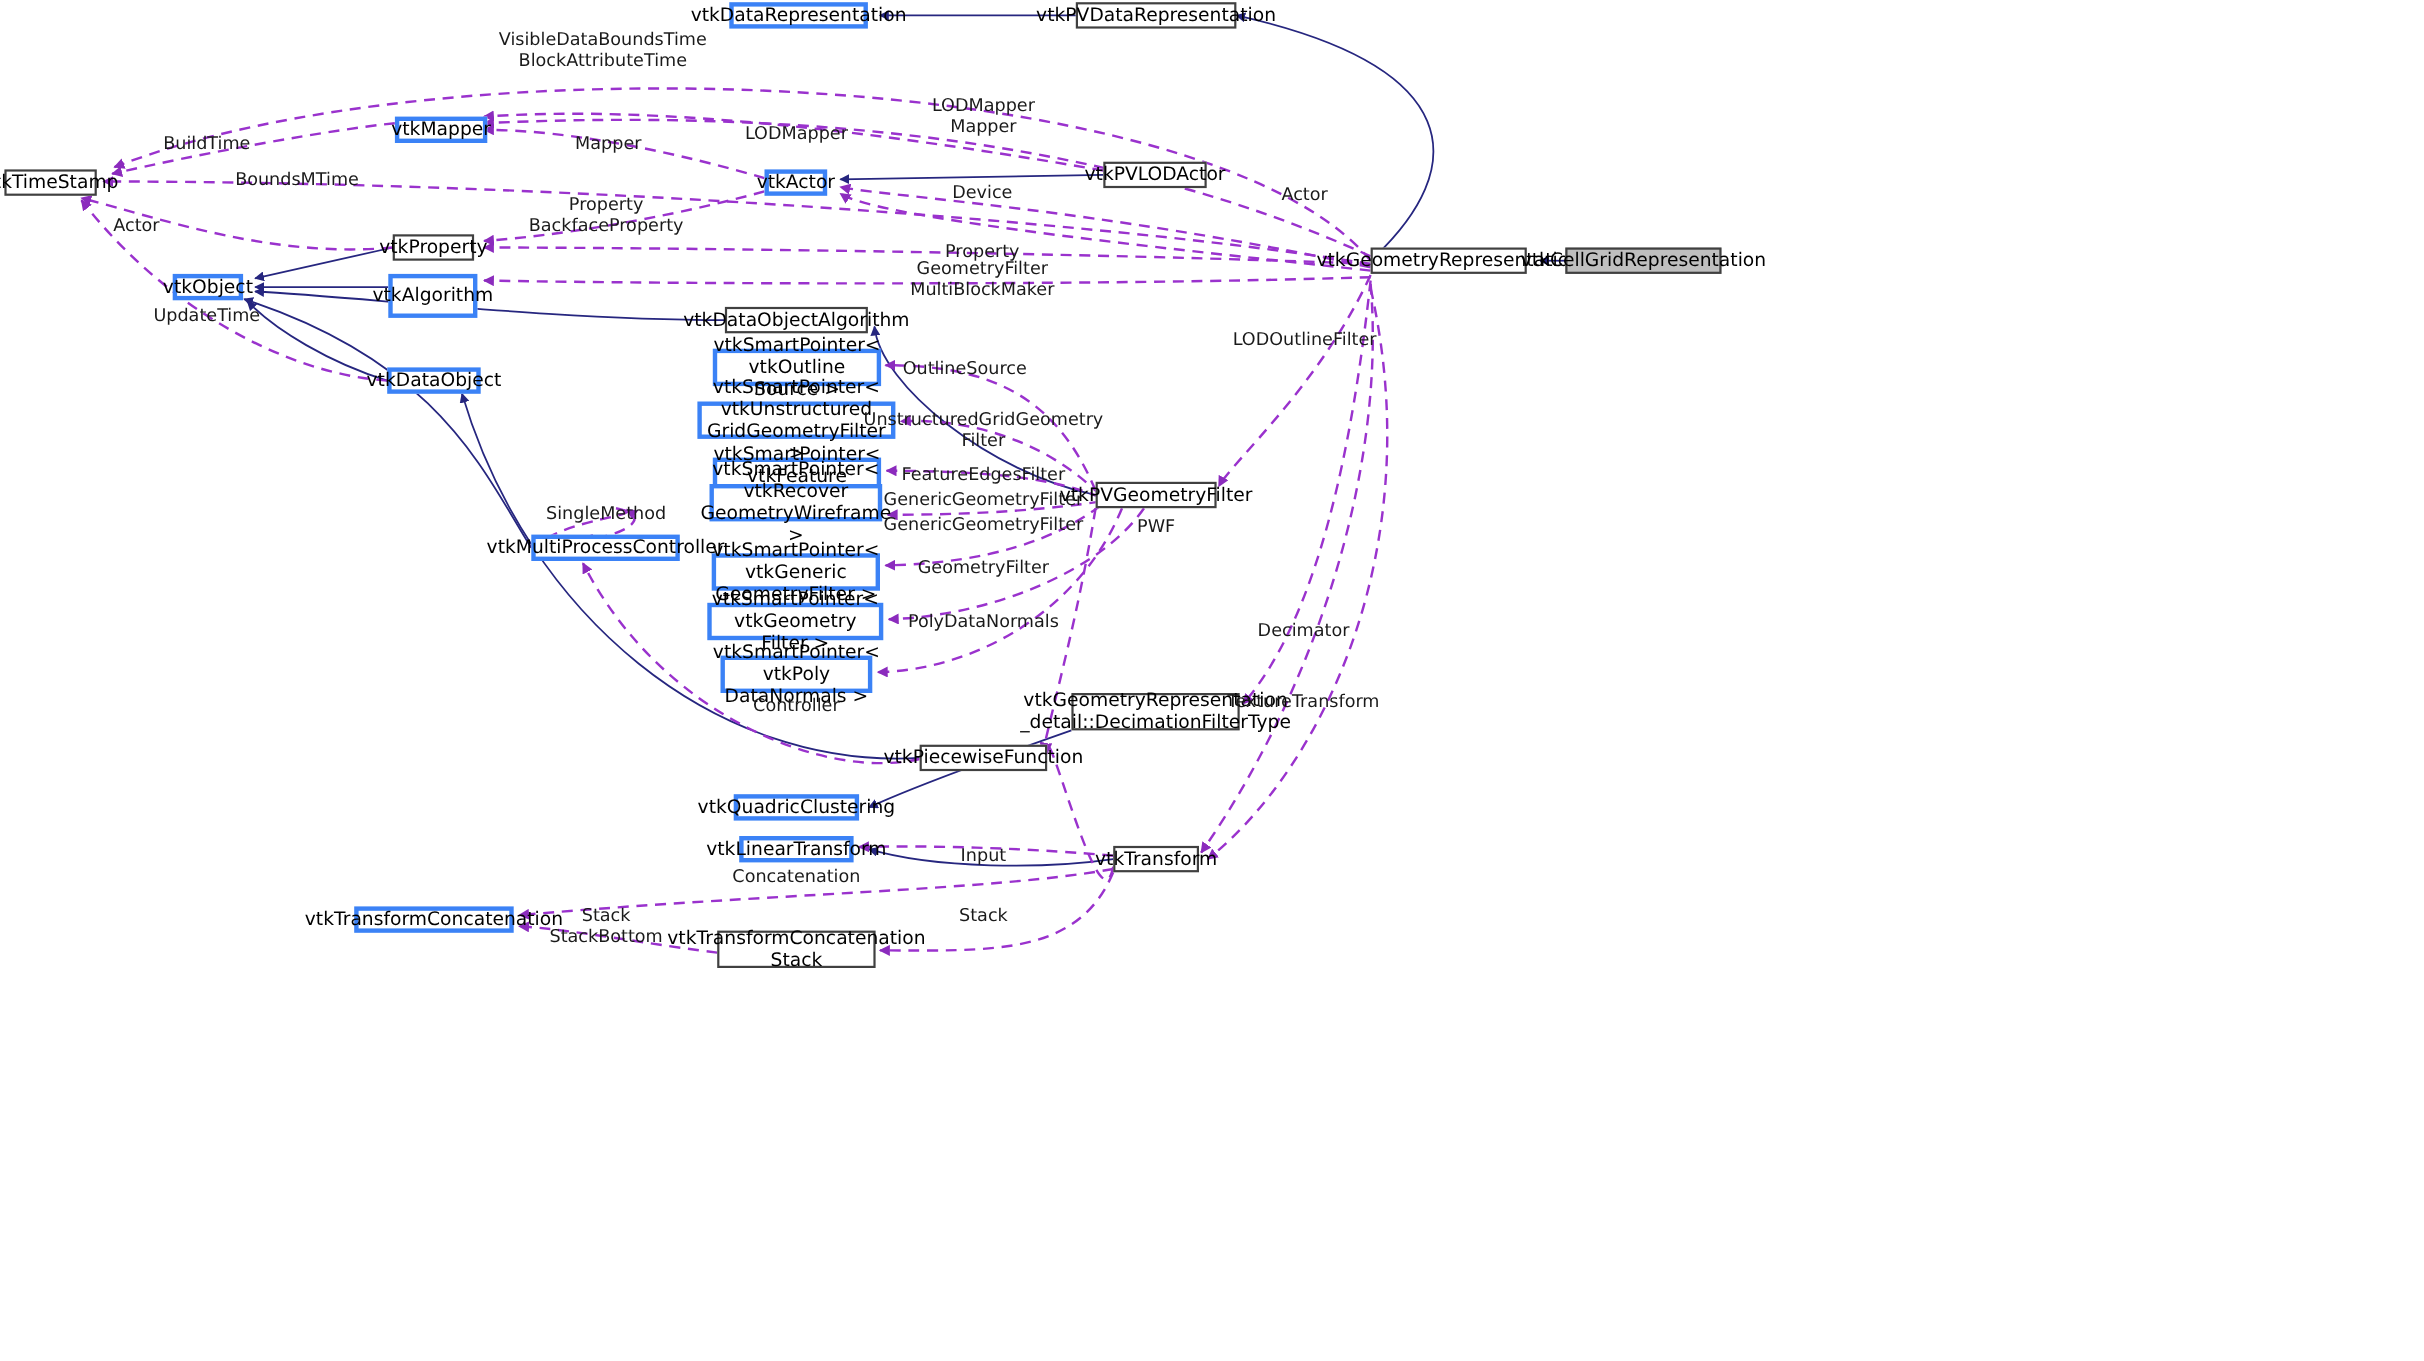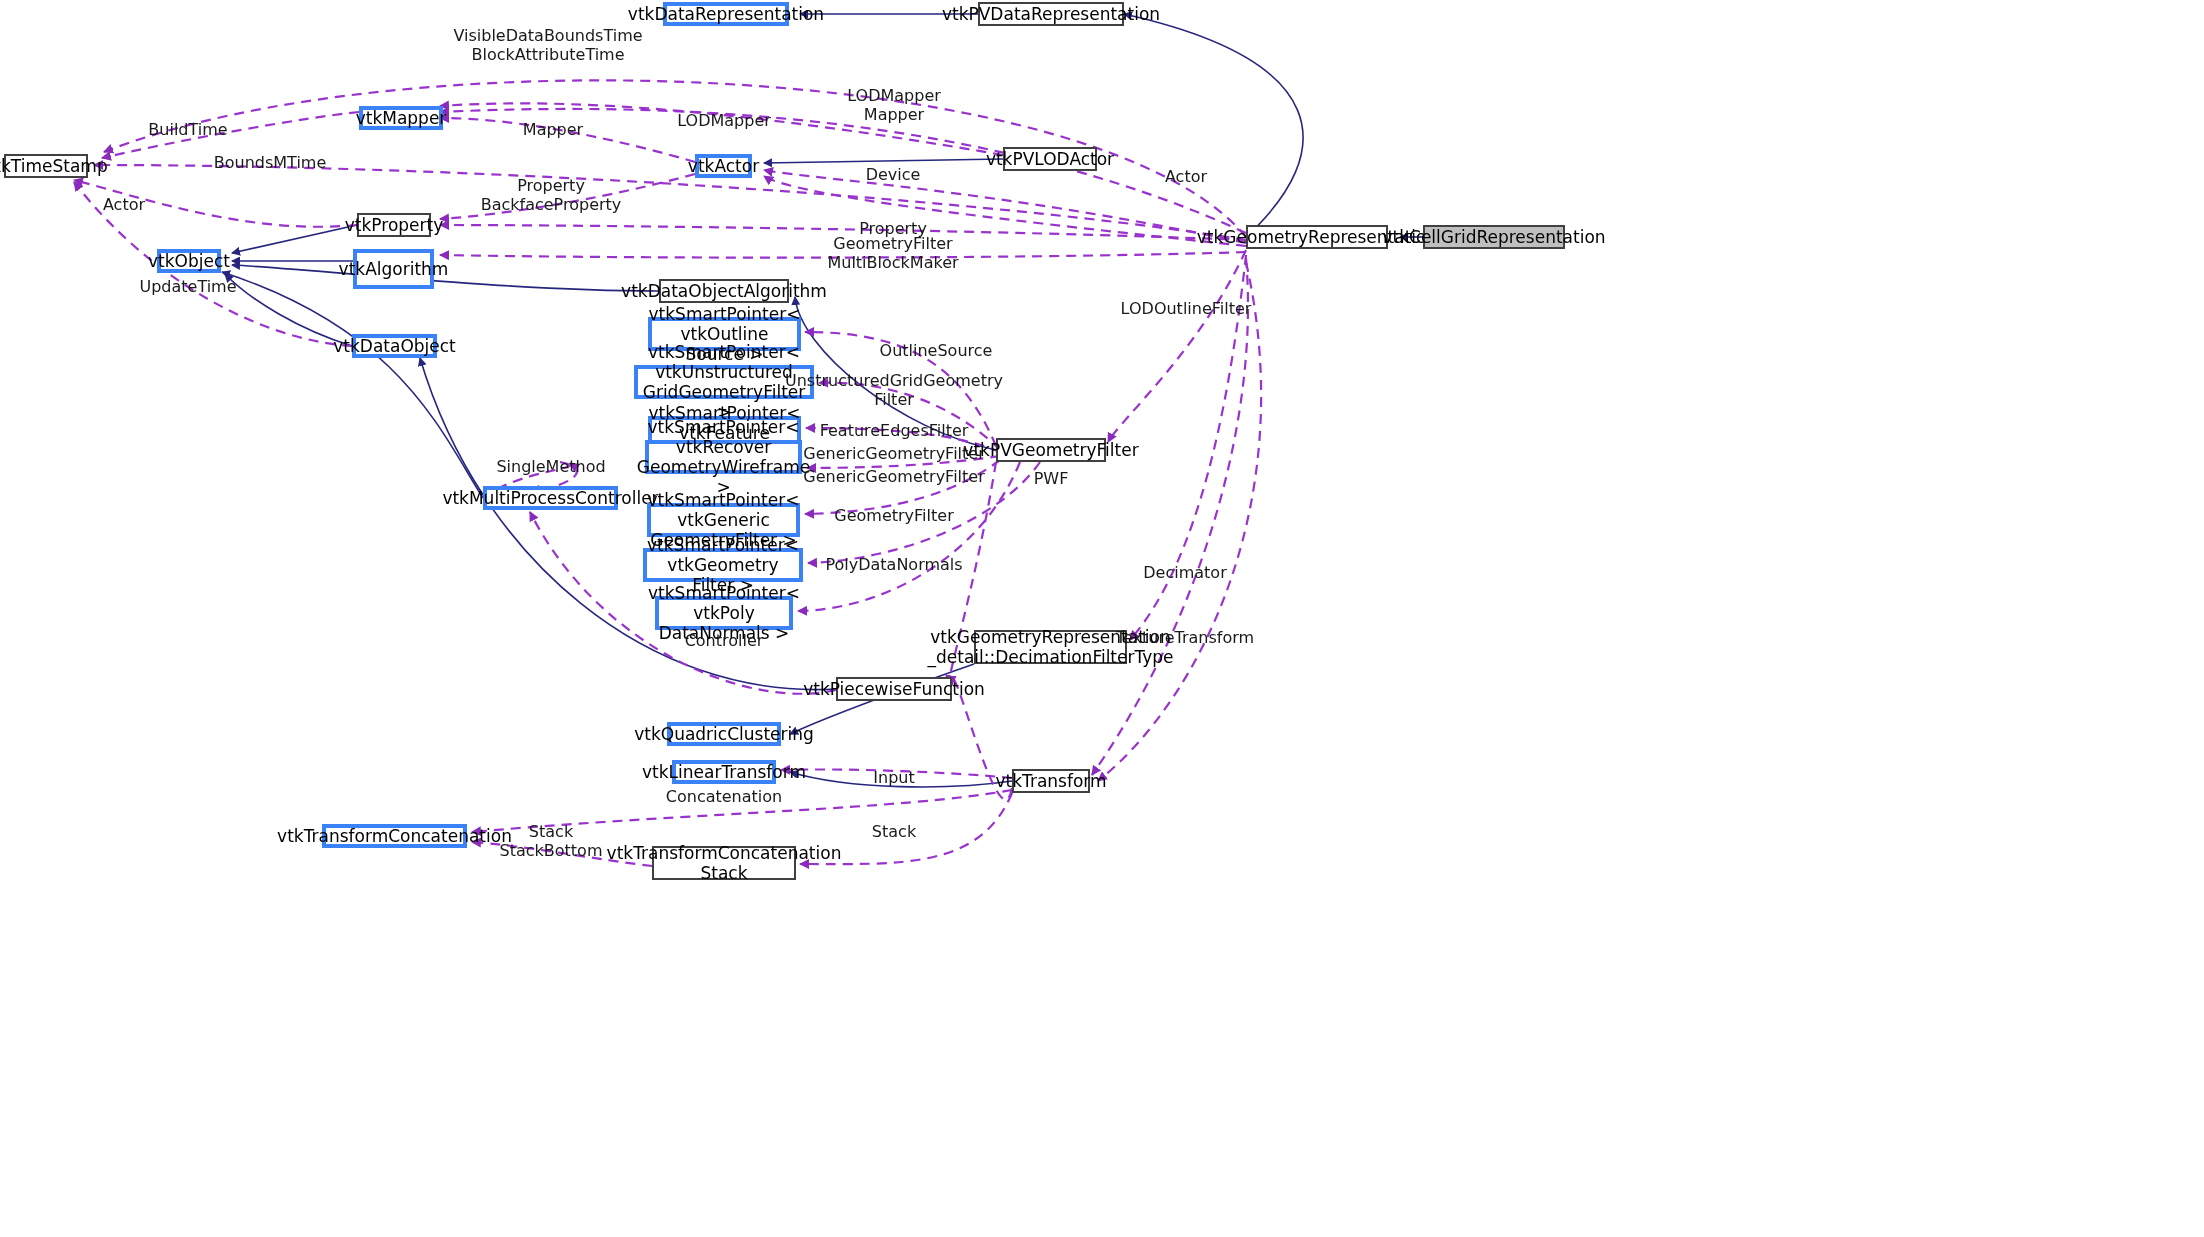--- a/index.html
+++ b/index.html
@@ -135,21 +135,21 @@
       <div class="elabel" style="left: 893px; top: 165px;">Device</div>
       <div class="elabel" style="left: 1186px; top: 167px;">Actor</div>
       <div class="elabel" style="left: 551px; top: 176px;">Property
 BackfaceProperty</div>
       <div class="elabel" style="left: 124px; top: 195px;">Actor</div>
       <div class="elabel" style="left: 893px; top: 219px;">Property</div>
       <div class="elabel" style="left: 893px; top: 234px;">GeometryFilter
 MultiBlockMaker</div>
       <div class="elabel" style="left: 188px; top: 277px;">UpdateTime</div>
       <div class="elabel" style="left: 1186px; top: 299px;">LODOutlineFilter</div>
-      <div class="elabel" style="left: 936px; top: 325px; margin-top: 16px;">OutlineSource</div>
+      <div class="elabel" style="left: 877px; top: 325px;">OutlineSource</div>
       <div class="elabel" style="left: 894px; top: 371px;">UnstructuredGridGeometry
 Filter</div>
       <div class="elabel" style="left: 894px; top: 421px;">FeatureEdgesFilter</div>
       <div class="elabel" style="left: 894px; top: 444px;">GenericGeometryFilter</div>
       <div class="elabel" style="left: 894px; top: 467px;">GenericGeometryFilter</div>
       <div class="elabel" style="left: 551px; top: 457px;">SingleMethod</div>
       <div class="elabel" style="left: 894px; top: 506px;">GeometryFilter</div>
       <div class="elabel" style="left: 1051px; top: 469px;">PWF</div>
       <div class="elabel" style="left: 894px; top: 555px;">PolyDataNormals</div>
       <div class="elabel" style="left: 1185px; top: 563px;">Decimator</div>

